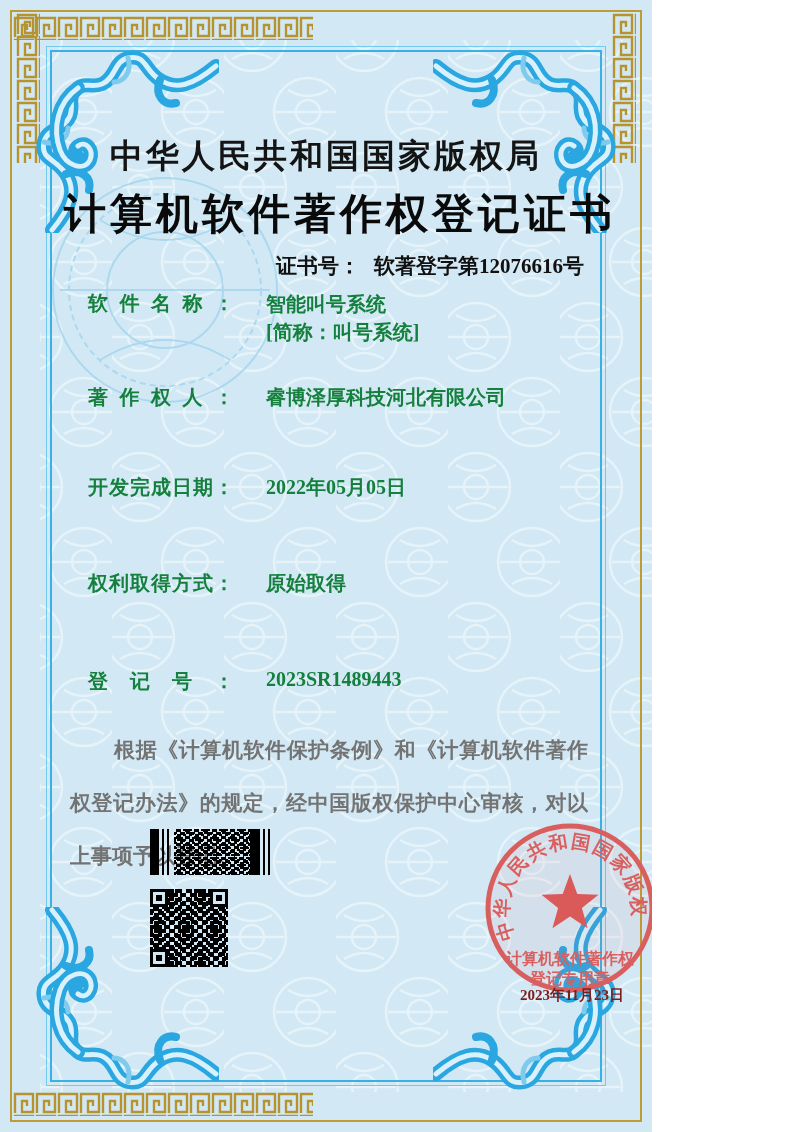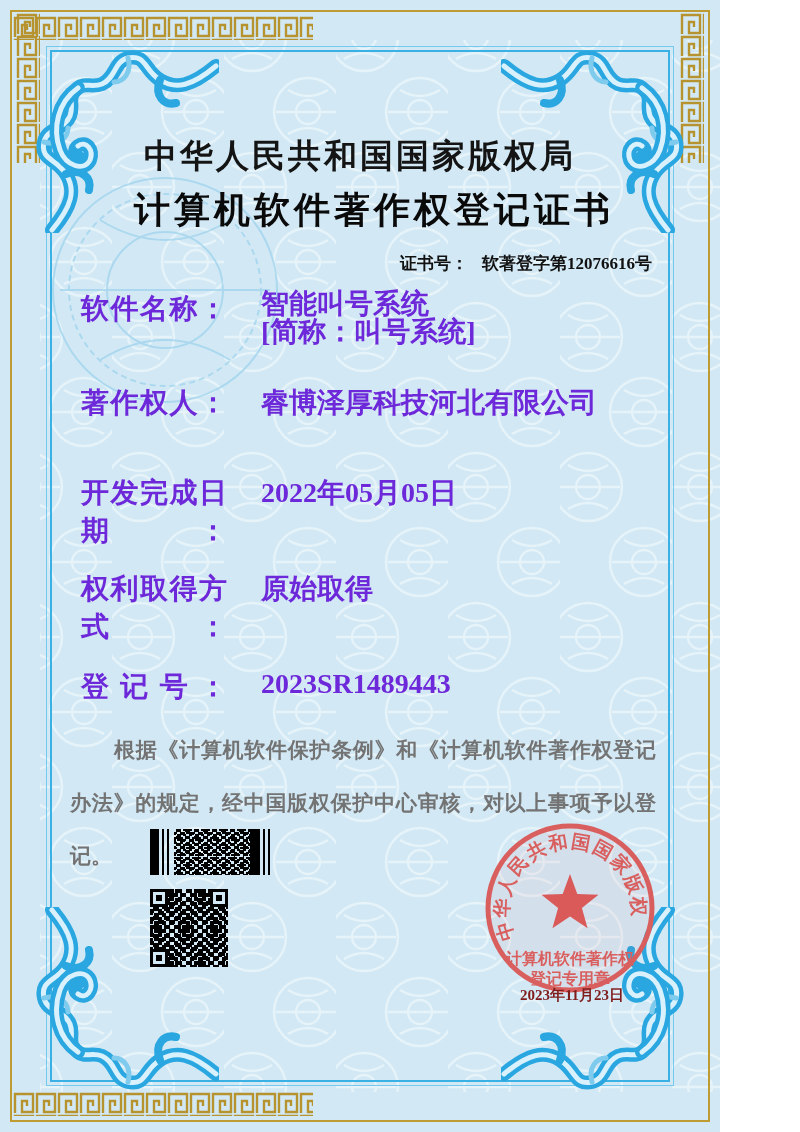--- a/index.html
+++ b/index.html
@@ -1,18 +1,18 @@
 <!DOCTYPE html>
 <html><head>
 <meta charset="utf-8">
 <style>
   html,body{margin:0;padding:0;}
   body{width:800px;height:1132px;overflow:hidden;
        font-family:"Liberation Serif","DejaVu Serif",serif;}
-  .page{position:relative;width:720px;height:1132px;background:#d2e9f5;overflow:hidden;}
+  .page{position:relative;width:652px;height:1132px;background:#d2e9f5;overflow:hidden;}
 
   
   svg.bg-wm{position:absolute;left:0;top:0;width:800px;height:1132px;}
   .gold-outer{position:absolute;inset:10px;border:2px solid #bf9b33;pointer-events:none;}
   .gk-strip{position:absolute;pointer-events:none;}
   .gk-top{left:13px;right:13px;top:16px;height:24px;}
   .gk-bottom{left:13px;right:13px;bottom:16px;height:24px;}
   .gk-left{top:13px;bottom:13px;left:16px;width:24px;}
   .gk-right{top:13px;bottom:13px;right:16px;width:24px;}
   .cyan-frame{position:absolute;inset:50px;border:2px solid #39b1e4;
@@ -20,25 +20,25 @@
   .corner{position:absolute;width:185px;height:185px;pointer-events:none;}
   .corner.tl{left:34px;top:48px;}
   .corner.tr{right:34px;top:48px;transform:scaleX(-1);}
   .corner.bl{left:34px;bottom:40px;transform:scaleY(-1);}
   .corner.br{right:34px;bottom:40px;transform:scale(-1,-1);}
 
   
   .authority{position:absolute;left:0;right:0;top:134px;text-align:center;
              font-size:33px;font-weight:700;letter-spacing:3px;color:#141414;}
   .cert-title{position:absolute;left:0;right:0;top:186px;text-align:center;
-              font-size:36px;font-weight:800;letter-spacing:4px;color:#0a0a0a;padding-left:28px;}
-  .certno{position:absolute;right:68px;top:252px;font-size:17px;font-weight:700;color:#111;}
+              font-size:42px;font-weight:800;letter-spacing:4px;color:#0a0a0a;padding-left:28px;}
+  .certno{position:absolute;right:68px;top:252px;font-size:21px;font-weight:700;color:#111;}
   .certno .lbl{margin-right:14px;}
 
-  .row{position:absolute;left:81px;font-size:28px;color:#6d28d9;}
+  .row{position:absolute;left:88px;font-size:20px;color:#15803d;}
   .flabel{display:inline-block;width:146px;font-weight:700;
           text-align:justify;text-align-last:justify;vertical-align:top;}
   .fvalue{display:inline-block;margin-left:27px;font-weight:600;vertical-align:top;}
   .fvalue .vline{line-height:28px;}
 
   .r-name{top:290px;}
   .r-owner{top:384px;}
   .r-dev{top:474px;}
   .r-pub{top:522px;}
   .r-acq{top:570px;}

